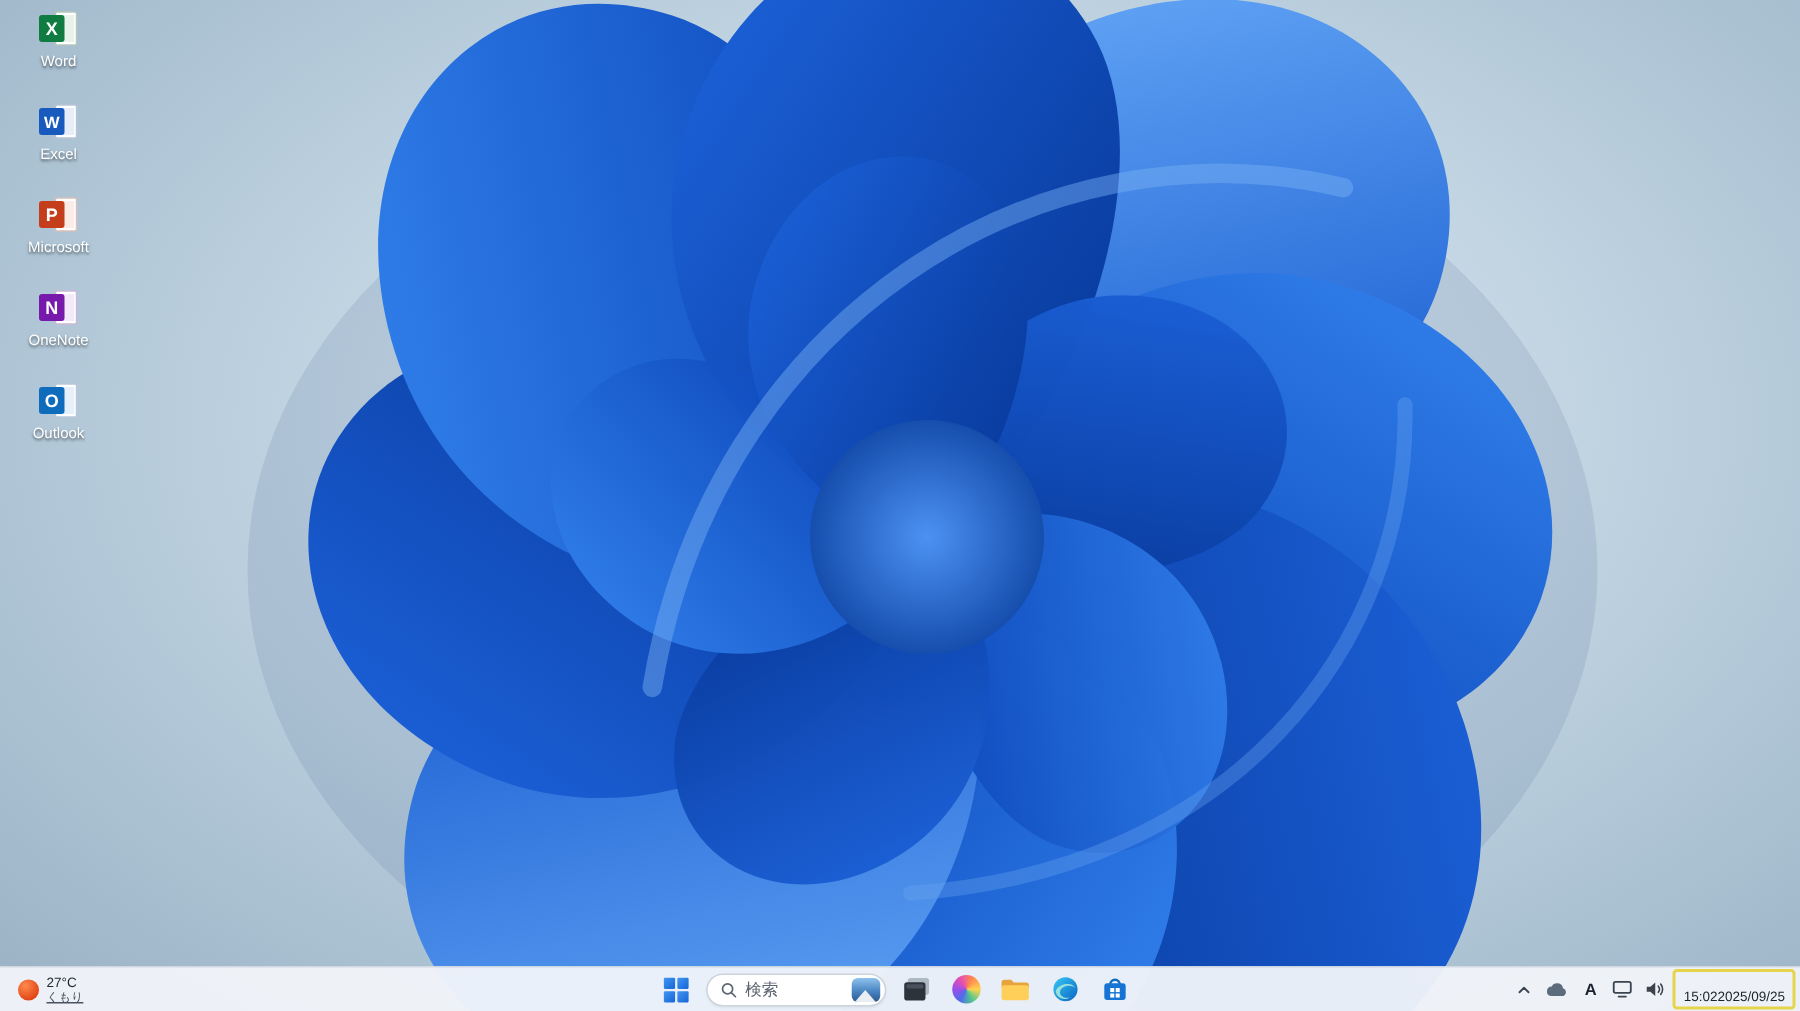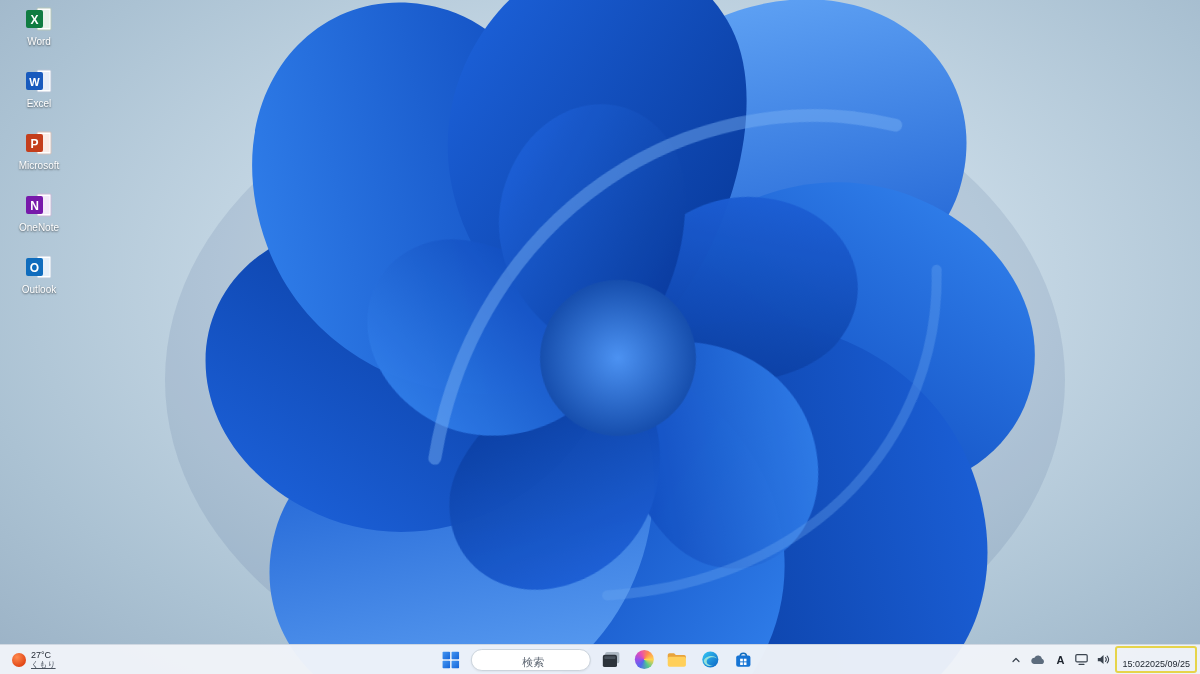--- a/index.html
+++ b/index.html
@@ -27,21 +27,21 @@
   .weather-temp { font-size:9px; color:#1f2630; line-height:1.15; }
   .weather-cond { font-size:8px; color:#49525e; line-height:1.15;text-decoration:underline; }
 
   .tb-center { position:absolute; left:50%; top:0; bottom:0; transform:translateX(-51%);
     display:flex; align-items:center; gap:7px; }
   .tb-btn { width:26px; height:26px; display:flex; align-items:center; justify-content:center;
     border-radius:4px; }
 
   .search-box { height:22px; width:120px; background:#fff; border:1px solid #ccd4dc;
     border-radius:12px; display:flex; align-items:center; gap:5px; padding:0 3px 0 8px;
-    box-shadow:0 1px 2px rgba(0,0,0,.06);flex-direction:column; }
+    box-shadow:0 1px 2px rgba(0,0,0,.06); }
   .search-box .search-text { flex:1; font-size:11px; color:#5b6470; }
   .search-thumb { width:19px; height:16px; border-radius:4px; overflow:hidden; flex:0 0 auto;
     background:linear-gradient(180deg,#8fc3ec 0%, #4a84c2 55%, #2c5a92 100%); position:relative; }
   .search-thumb::after { content:""; position:absolute; left:2px; bottom:0; width:0; height:0;
     border-left:7px solid transparent; border-right:7px solid transparent; border-bottom:8px solid #e9eef3; }
 
   .copilot-icon { width:19px; height:19px; border-radius:50%;
     background:conic-gradient(from 210deg, #4f6bed, #9a4fe8, #e84fb0, #ff8a4f, #ffd24f, #54c98c, #4f6bed); }
 
   .tb-right { position:absolute; right:3px; top:0; bottom:0; display:flex; align-items:center; gap:1px; }

